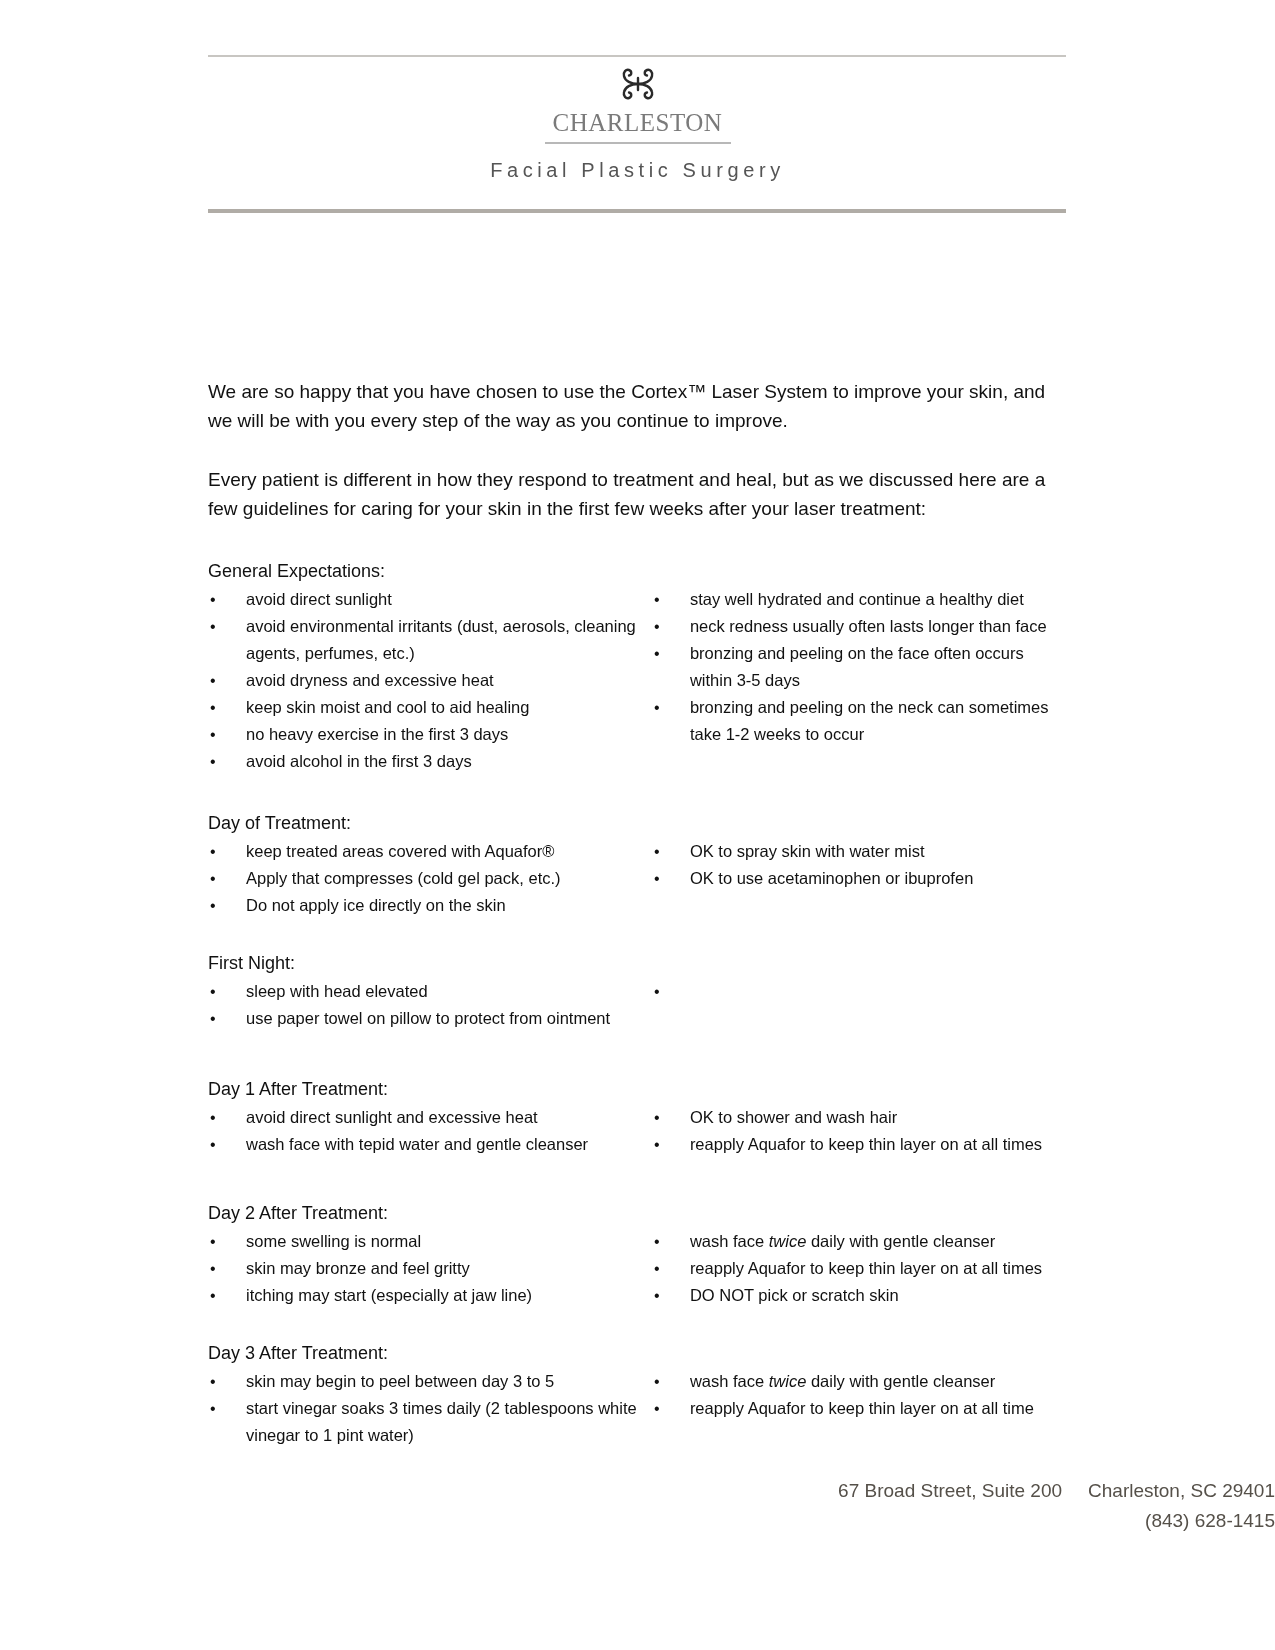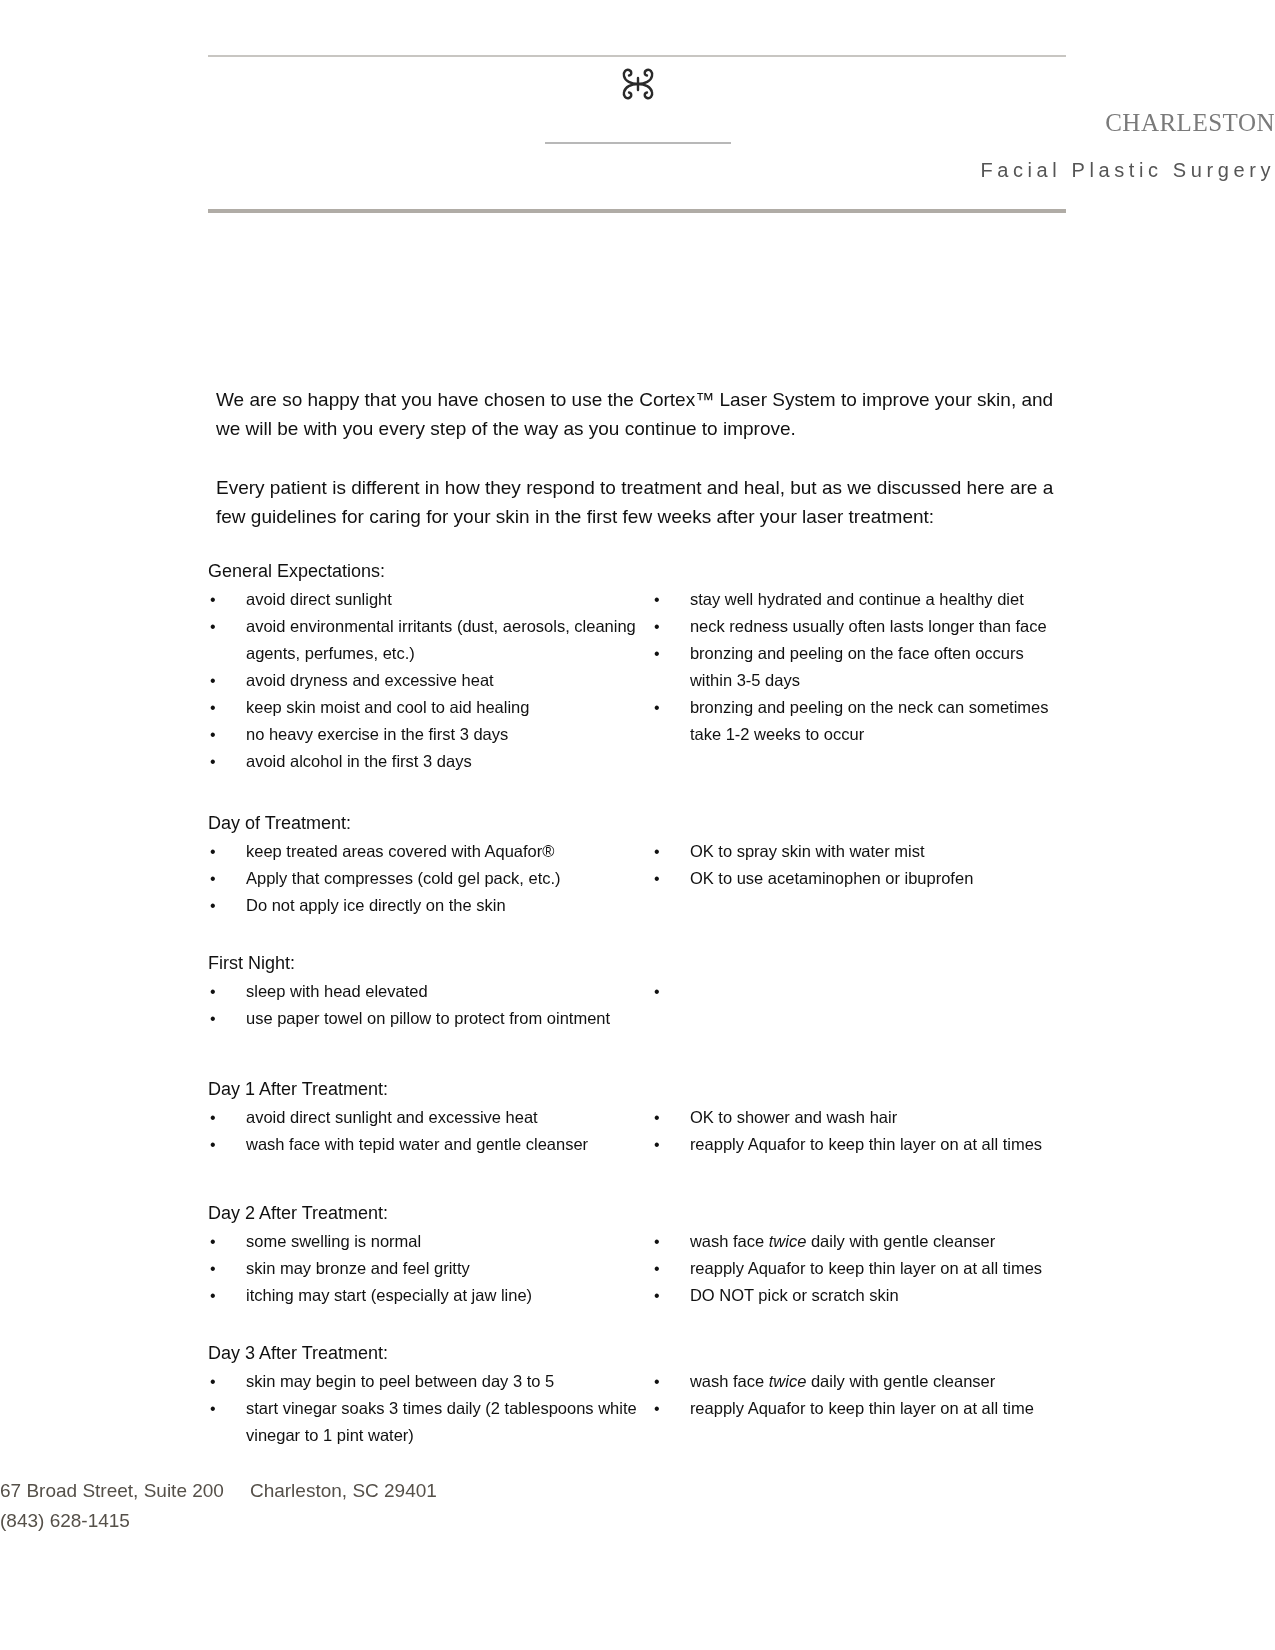--- a/index.html
+++ b/index.html
@@ -1,41 +1,41 @@
 <!DOCTYPE html>
 <html><head>
   <meta charset="utf-8">
   <style>
     html, body { margin: 0; padding: 0; background: #ffffff; }
     body { width: 1275px; height: 1650px; position: relative; overflow: hidden;
            font-family: "Liberation Sans", "DejaVu Sans", sans-serif; color: #111111; }
     .page { position: absolute; left: 0; top: 0; width: 1275px; height: 1650px; }
     .rule-top { position: absolute; left: 208px; top: 55px; width: 858px; height: 2px; background: #c8c6c2; }
     .rule-bottom { position: absolute; left: 208px; top: 209px; width: 858px; height: 4px; background: #b0aca6; }
-    .logo { position: absolute; left: 0; top: 66px; width: 1275px; text-align: right; }
+    .logo { position: absolute; left: 0; top: 66px; width: 1275px; text-align: center; }
     .logo-icon { display: block; margin: 0 auto; width: 46px; height: 36px; }
     .logo-name { font-family: "Liberation Serif", "DejaVu Serif", serif; font-size: 25px; color: #7a7a7a;
                  letter-spacing: 0.5px; margin-top: 6px; line-height: 30px; }
     .logo-underline { width: 186px; height: 2px; background: #b8b8b8; margin: 4px auto 0; }
     .logo-sub { font-family: "Liberation Sans", sans-serif; font-size: 20px; color: #555555; letter-spacing: 4.6px;
                 margin-top: 14px; line-height: 24px; }
     .logo-doc { font-family: "Liberation Serif", serif; font-size: 12px; color: #888888; letter-spacing: 0.5px;
                 margin-top: 10px; }
     .title { position: absolute; left: 208px; top: 300px; font-size: 24px; font-weight: normal; margin: 0;
              letter-spacing: -0.3px; color: #111111; }
-    .intro { position: absolute; left: 208px; width: 860px; font-size: 19px; line-height: 29px; margin: 8px; color: #111111; }
+    .intro { position: absolute; left: 208px; width: 860px; font-size: 19px; line-height: 29px; margin: 0; color: #111111; }
     .section { position: absolute; left: 208px; width: 860px; }
     .section h2 { font-size: 18px; font-weight: normal; margin: 0; height: 30px; line-height: 30px; color: #111111; }
     .cols { display: flex; }
     .col { width: 448px; }
     .col.right { width: 420px; }
     .col ul { list-style: none; margin: 0; padding: 0; }
     .col li { position: relative; padding-left: 38px; font-size: 16.5px; line-height: 27px; color: #111111; }
     .col li .bullet { position: absolute; left: 2px; top: 0; font-size: 16px; }
-    .footer { position: absolute; left: 0; width: 1275px; top: 1476px; text-align: left; color: #555049;
+    .footer { position: absolute; left: 0; width: 1275px; top: 1476px; text-align: right; color: #555049;
               font-size: 19px; line-height: 30px; }
     .footer .gap { display: inline-block; width: 26px; }
     em { font-style: italic; }
   </style>
 </head>
 <body>
 
 <div class="page">
 
   <div class="rule-top"></div>

